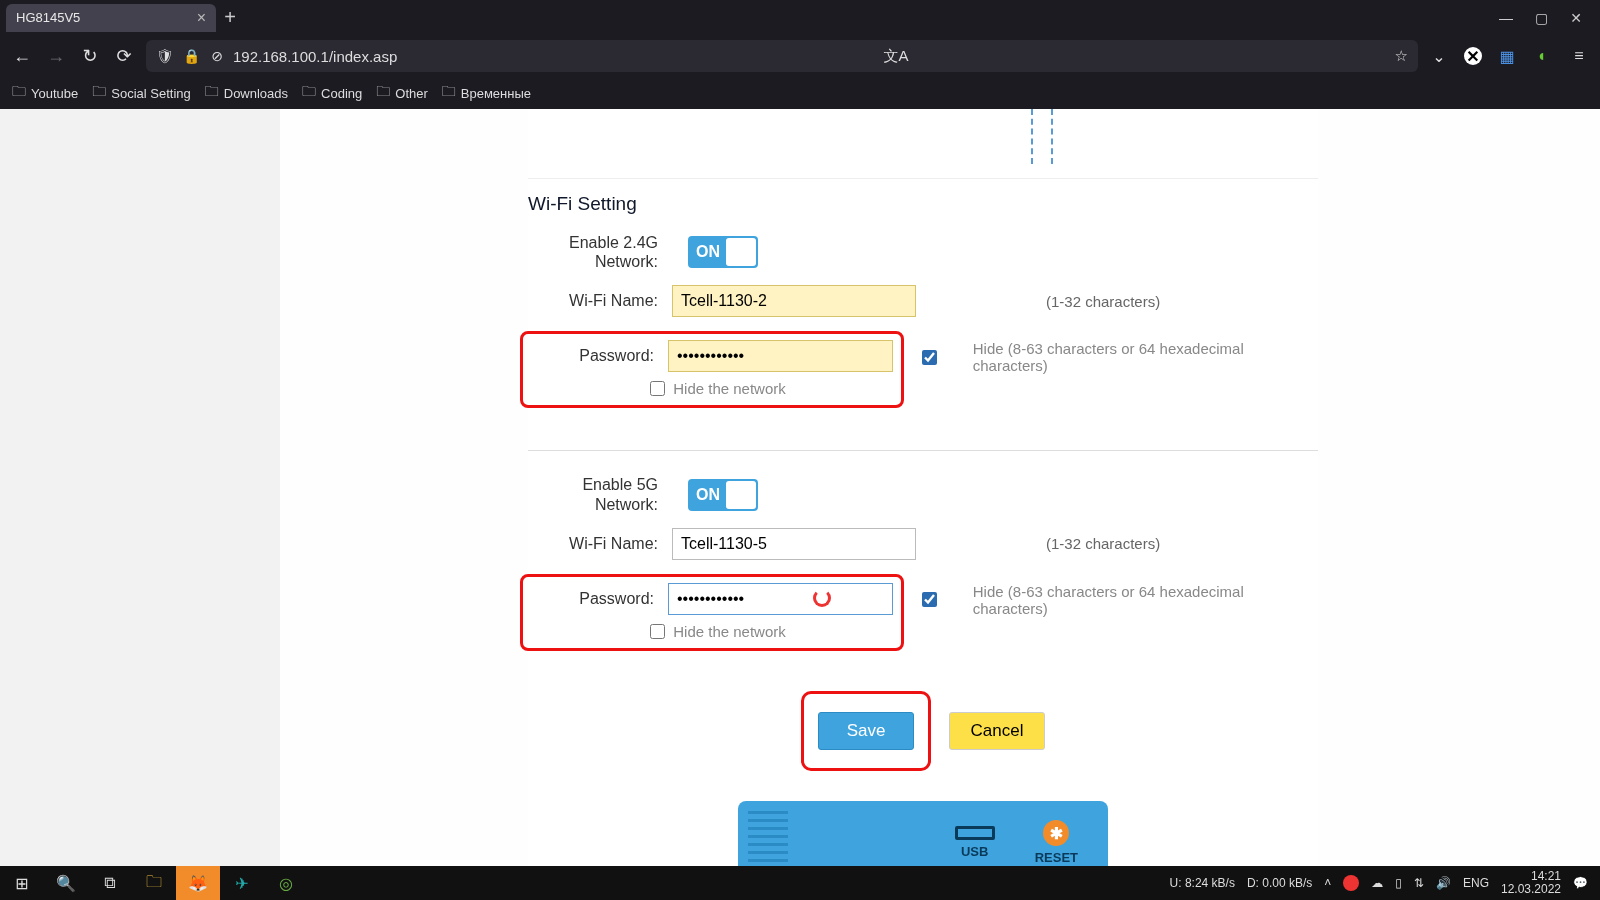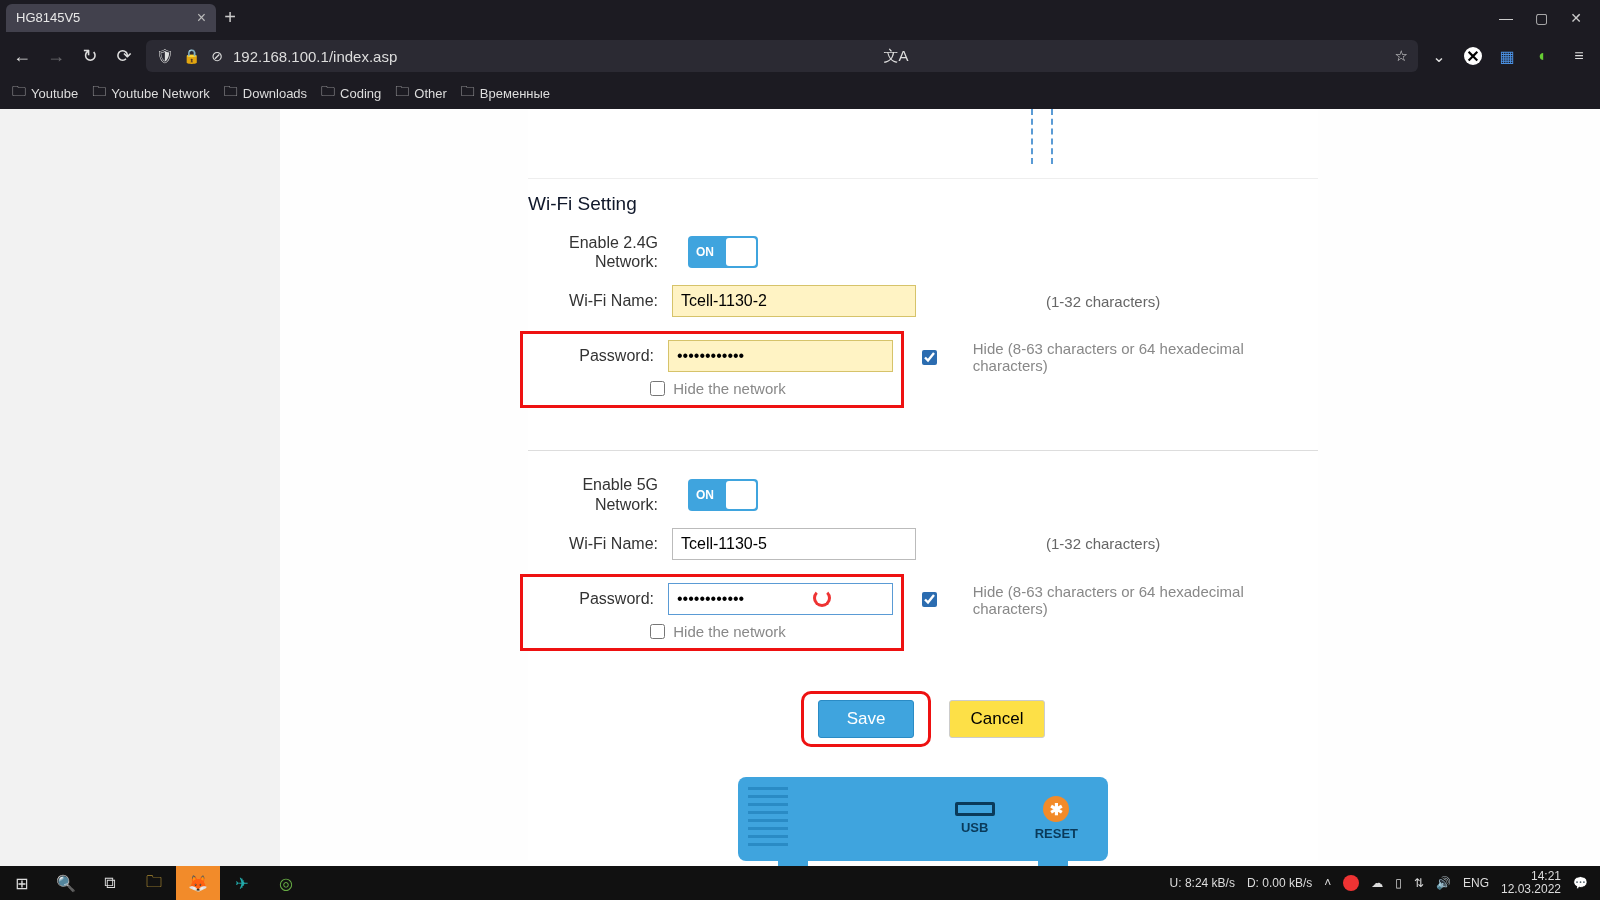--- a/index.html
+++ b/index.html
@@ -45,39 +45,39 @@
   .dashed-linepair .l1 { left:0;} .dashed-linepair .l2 { right:0;}
 
   .section-title { font-size:19px; color:#0f172a; padding:14px 0 18px 0; font-weight:500;}
 
   .form-row { display:flex; align-items:center; margin-bottom:14px; }
   .form-row .label { width:130px; text-align:right; margin-right:14px; color:#333; font-size:16px;}
   .label-multi { width:130px; text-align:right; margin-right:30px; color:#333; font-size:16px; line-height:1.2;}
   .toggle { width:70px; height:32px; background:#ddd; border-radius:4px; display:flex; align-items:center; position:relative; cursor:pointer;}
   .toggle.on { background:#3fa4de; }
   .toggle.on .knob { position:absolute; right:2px; top:2px; width:30px; height:28px; background:#fff; border-radius:3px;}
-  .toggle.on .txt { color:#fff; font-size:12px; margin-left:8px; font-weight:bold;}
+  .toggle.on .txt { color:#fff; font-size:16px; margin-left:8px; font-weight:bold;}
   .text-input { width:244px; height:32px; border:1px solid #bbb; padding:0 8px; font-size:16px; }
   .text-input.hl { background:#fff3c4; border-color:#d6c36a; }
   .hint { margin-left:130px; color:#666; font-size:15px;}
   .hide-label { color:#888; font-size:15px; margin-left:30px;}
   .cb { width:15px; height:15px;}
   .cb-blue { accent-color:#2b6cb0; }
 
-  .red-box { border:3px solid #e11; border-radius:0; padding:6px 8px 8px 20px; margin-left:-8px;}
+  .red-box { border:3px solid #e11; border-radius:8px; padding:6px 8px 8px 20px; margin-left:-8px;}
   .red-box .form-row { margin-bottom:8px;}
 
   .hide-row { display:flex; align-items:center; justify-content:center; gap:8px; color:#888; font-size:15px;}
 
   .divider { border-top:1px solid #ddd; margin:20px 0 24px 0;}
 
   .btn-row { display:flex; justify-content:center; gap:18px; margin-top:18px; align-items:center;}
   .btn { width:96px; height:38px; border:1px solid #ccc; background:#fde047; font-size:17px; cursor:pointer; border-radius:3px;}
   .btn.primary { background:#3fa4de; color:#fff; border-color:#2a8bc5;}
-  .red-wrap { border:3px solid #e11; border-radius:10px; padding:6px 14px;}
+  .red-wrap { border:3px solid #e11; border-radius:10px; padding:18px 14px;}
 
   
   .router-wrap { display:flex; justify-content:center; margin-top:30px;}
   .router { width:370px; height:84px; background:#3fa4de; border-radius:8px; position:relative; display:flex; align-items:center; justify-content:flex-end; gap:40px; padding-right:30px;}
   .router::before, .router::after { content:""; position:absolute; bottom:-12px; width:30px; height:12px; background:#3fa4de; border-radius:0 0 4px 4px;}
   .router::before { left:40px;} .router::after { right:40px;}
   .grill { position:absolute; left:10px; top:10px; width:40px; height:64px;
     background: repeating-linear-gradient(to bottom,#2a8bc5 0 3px,#3fa4de 3px 8px);}
   .port { display:flex; flex-direction:column; align-items:center; gap:4px; color:#0a3a5a; font-size:13px; font-weight:bold;}
   .usb-shape { width:40px; height:14px; border:3px solid #0a3a5a; border-radius:2px;}
@@ -136,21 +136,21 @@
     </div>
   </div>
 
   <div class="bookmarks">
     <div class="bm-item">
         <span class="folder">🗀</span>
         <span>Youtube</span>
       </div>
     <div class="bm-item">
         <span class="folder">🗀</span>
-        <span>Youtube Network</span>
+        <span>Social Setting</span>
       </div>
     <div class="bm-item">
         <span class="folder">🗀</span>
         <span>Downloads</span>
       </div>
     <div class="bm-item">
         <span class="folder">🗀</span>
         <span>Coding</span>
       </div>
     <div class="bm-item">

